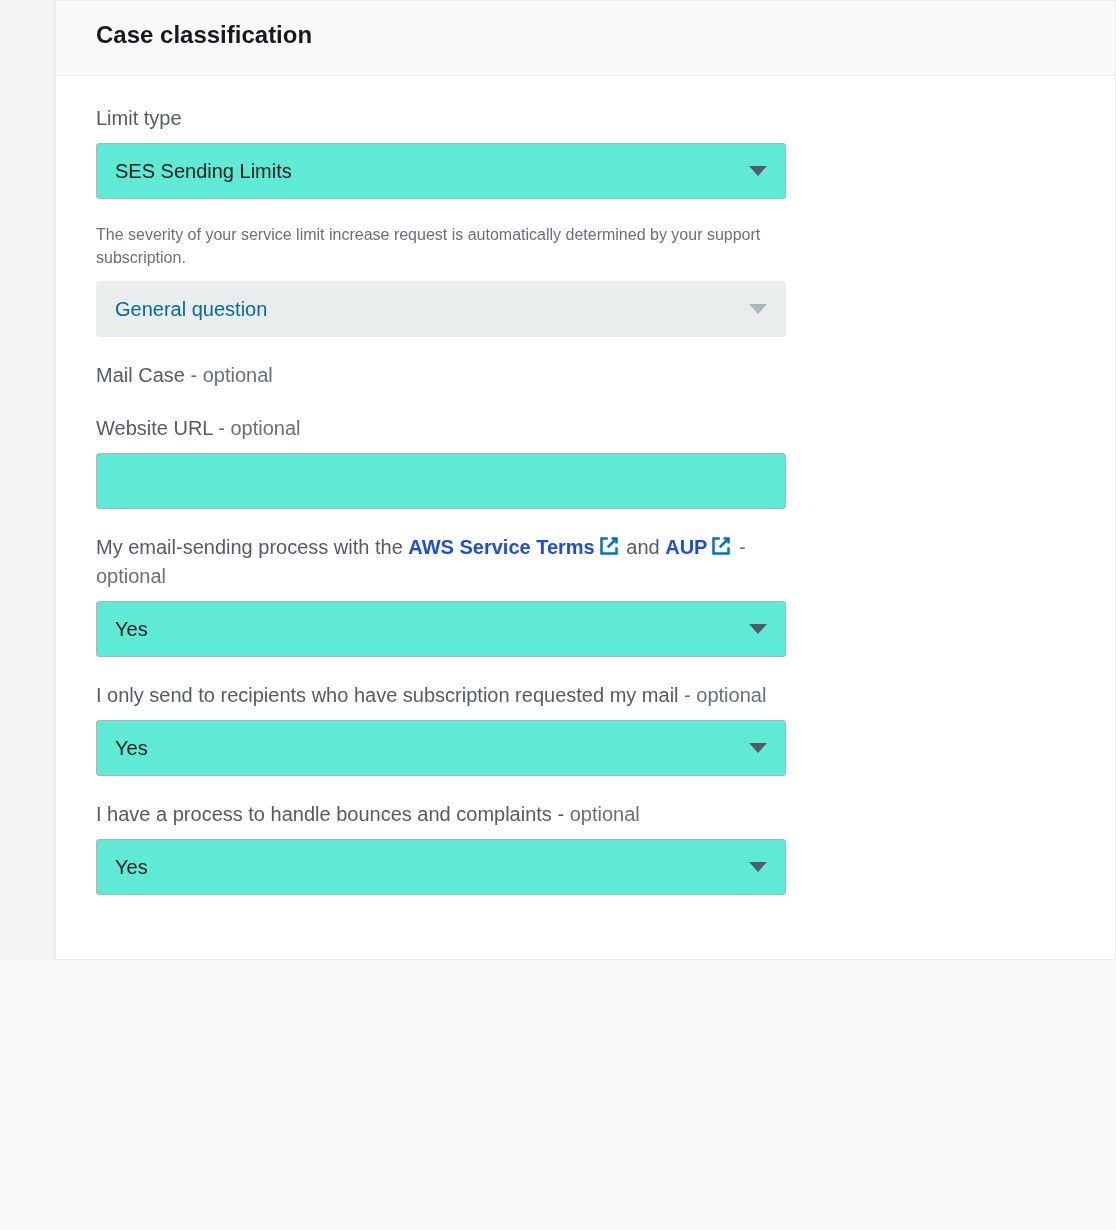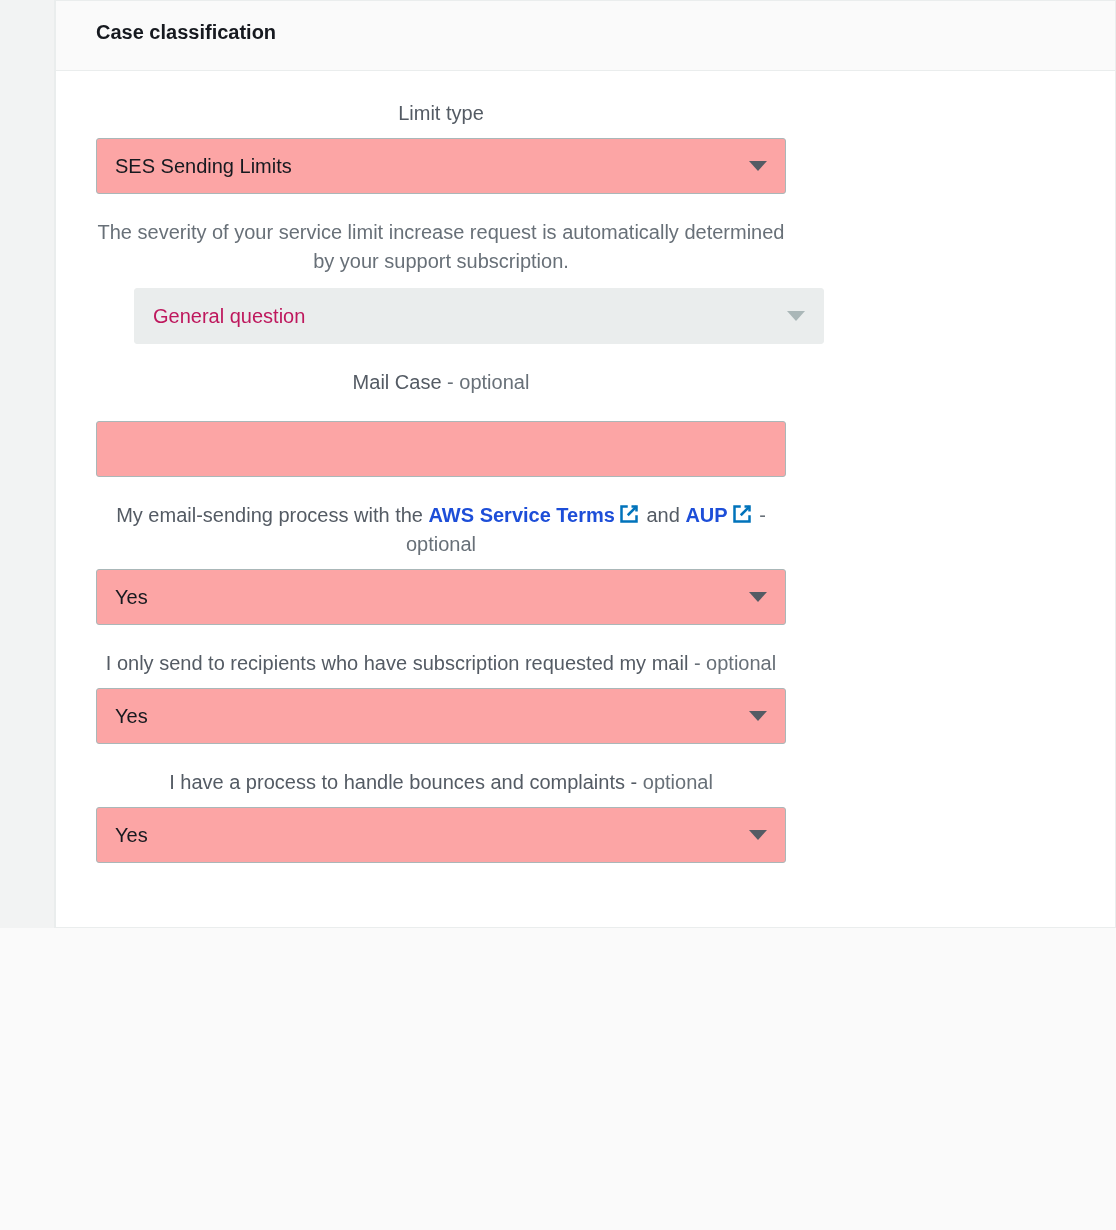--- a/index.html
+++ b/index.html
@@ -22,31 +22,30 @@
     flex: 1;
     background: #fff;
     border: 1px solid #eaeded;
   }
   .panel-header {
     padding: 20px 40px 26px 40px;
     border-bottom: 1px solid #eaeded;
     background: #fafafa;
   }
   .panel-header h2 {
-    font-size: 20px;
+    font-size: 24px;
     font-weight: 700;
     color: #16191f;
   }
   .panel-body {
     padding: 28px 40px 40px 40px;
   }
   .field {
     margin-bottom: 24px;
     max-width: 690px;
-    text-align: center;
   }
   .field-label {
     font-size: 20px;
     color: #545b64;
     margin-bottom: 10px;
     line-height: 1.45;
   }
   .field-label .opt {
     color: #687078;
   }
@@ -57,55 +56,54 @@
   }
   .info-link {
     color: #0073bb;
     font-weight: 700;
     font-size: 18px;
     text-decoration: none;
     margin-left: 10px;
   }
   .helper {
     color: #687078;
-    font-size: 20px;
+    font-size: 16px;
     line-height: 1.45;
     margin-top: 2px;
     margin-bottom: 12px;
   }
   .select, .text-input {
     width: 100%;
     height: 56px;
     border: 1px solid #aab7b8;
     border-radius: 3px;
-    background: #fca5a5;
+    background: #5eead4;
     display: flex;
     align-items: center;
     padding: 0 18px;
     font-size: 20px;
     color: #16191f;
     position: relative;
     cursor: pointer;
   }
   .select .caret {
     position: absolute;
     right: 18px;
     top: 50%;
     transform: translateY(-50%);
     width: 0; height: 0;
     border-left: 9px solid transparent;
     border-right: 9px solid transparent;
     border-top: 10px solid #545b64;
   }
   .select.disabled {
     background: #eaeded;
-    color: #be185d;
+    color: #0369a1;
     border-color: #eaeded;
     cursor: not-allowed;
-    margin-left: 38px;
   }
   .select.disabled .caret {
     border-top-color: #aab7b8;
   }
   .text-input {
     cursor: text;
   }
   .ext-icon {
     display: inline-block;
     vertical-align: -2px;
@@ -141,20 +139,23 @@
         </div>
       </div>
 
       <div class="field">
         <div class="field-label">
           <span>Mail Case</span><span class="opt"> - optional</span>
         </div>
       </div>
 
       <div class="field">
+        <div class="field-label">
+          <span>Website URL</span><span class="opt"> - optional</span>
+        </div>
         <div class="text-input">
           <span></span>
         </div>
       </div>
 
       <div class="field">
         <div class="field-label">
           <span>My email-sending process with the </span><a href="#" class="inline-link"><span>AWS Service Terms</span></a><span class="ext-icon"><svg width="20" height="20" viewBox="0 0 16 16" fill="none" stroke="#0073bb" stroke-width="2">
                 <path d="M7 2H2v12h12V9"></path>
                 <path d="M10 2h4v4"></path>

